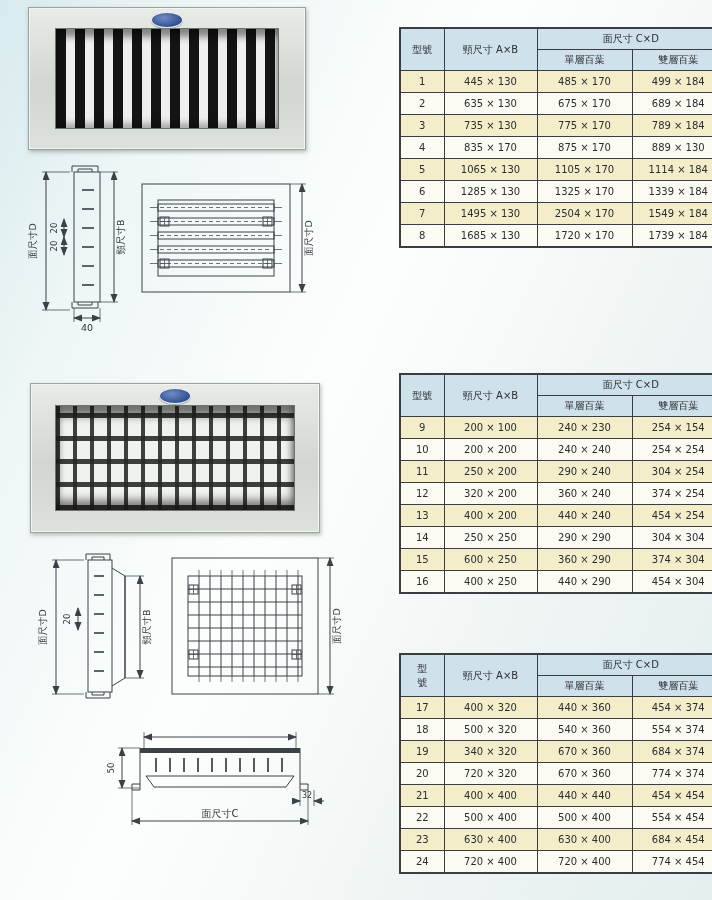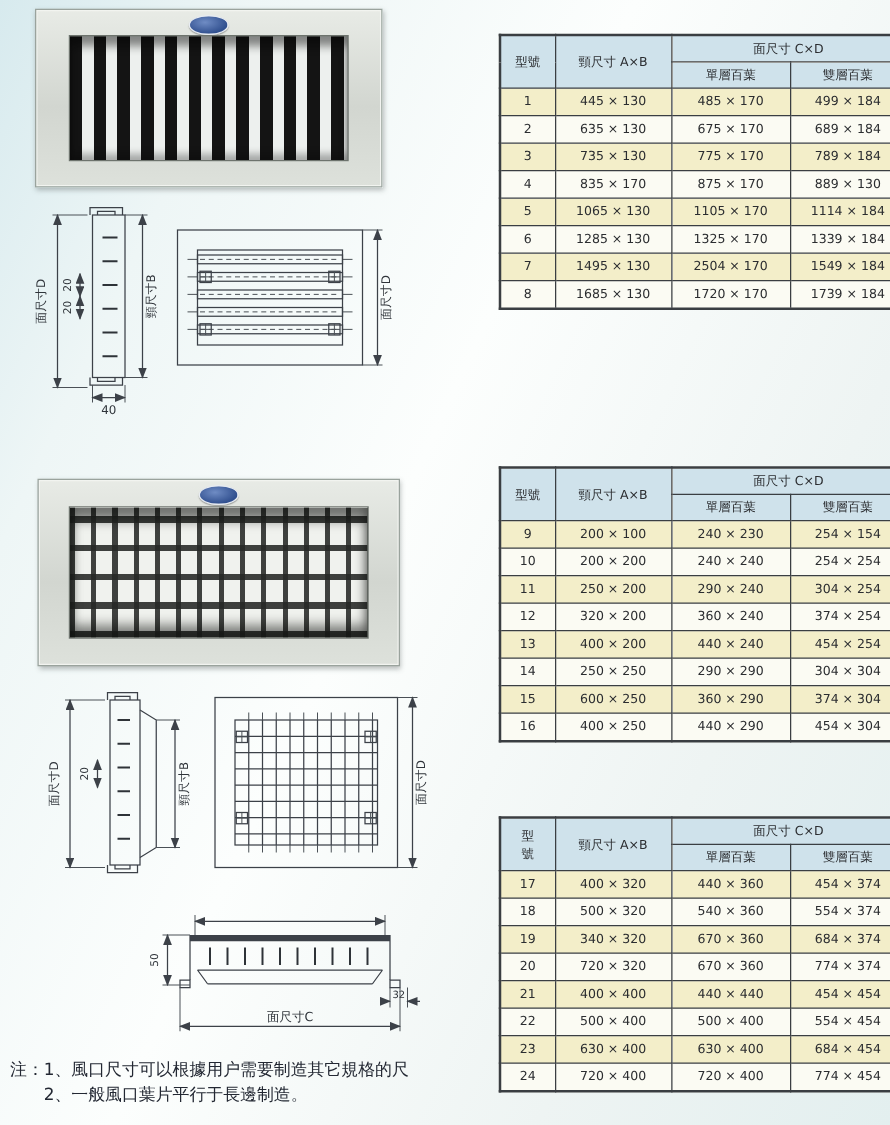--- a/index.html
+++ b/index.html
@@ -164,21 +164,21 @@
           <path class="thin" d="M167,104.5 h9 M171.5,100 v9"></path>
         <rect class="dl" x="270" y="100" width="9" height="9"></rect>
           <path class="thin" d="M270,104.5 h9 M274.5,100 v9"></path>
       </g>
       <path class="thin" d="M296,8 H312 M296,144 H312"></path>
       <line class="dl" x1="308" y1="8" x2="308" y2="144" marker-start="url(#as)" marker-end="url(#ae)"></line>
       <text class="dimtxt" transform="rotate(-90 318 76)" x="318" y="76" text-anchor="middle">面尺寸D</text>
     </svg>
   </div>
 
-  <div class="drawing" style="left:108px; top:726px;">
+  <div class="drawing" style="left:96px; top:726px;">
     <svg width="248" height="120" viewBox="0 0 248 120">
       <path class="thin" d="M48,22 V6 M200,22 V6"></path>
       <line class="dl" x1="48" y1="11" x2="200" y2="11" marker-start="url(#as)" marker-end="url(#ae)"></line>
       <rect x="44" y="22" width="160" height="5" fill="#3c4148"></rect>
       <path class="dl" d="M44,22 V58 M204,22 V58"></path>
       <path class="thick" d="M60,32 V46 M74,32 V46 M88,32 V46 M102,32 V46 M116,32 V46 M130,32 V46 M144,32 V46 M158,32 V46 M172,32 V46 M186,32 V46"></path>
       <path class="dl" d="M50,50 H198 M50,50 L58,61 M198,50 L190,61 M58,61 H190"></path>
       <path class="dl" d="M36,58 h8 v6 h-8 z M204,58 h8 v6 h-8 z"></path>
       <path class="thin" d="M44,22 H22 M44,62 H22"></path>
       <line class="dl" x1="26" y1="22" x2="26" y2="62" marker-start="url(#as)" marker-end="url(#ae)"></line>
@@ -395,18 +395,14 @@
         </tr>
         <tr>
           <td>24</td>
           <td>720 × 400</td>
           <td>720 × 400</td>
           <td>774 × 454</td>
         </tr>
       </tbody>
     </table>
 
-  <div class="notes">
-    <div class="l1">注：1、風口尺寸可以根據用户需要制造其它規格的尺</div>
-    <div class="l2">2、一般風口葉片平行于長邊制造。</div>
-  </div>
 
 </div>
 
 </body></html>

